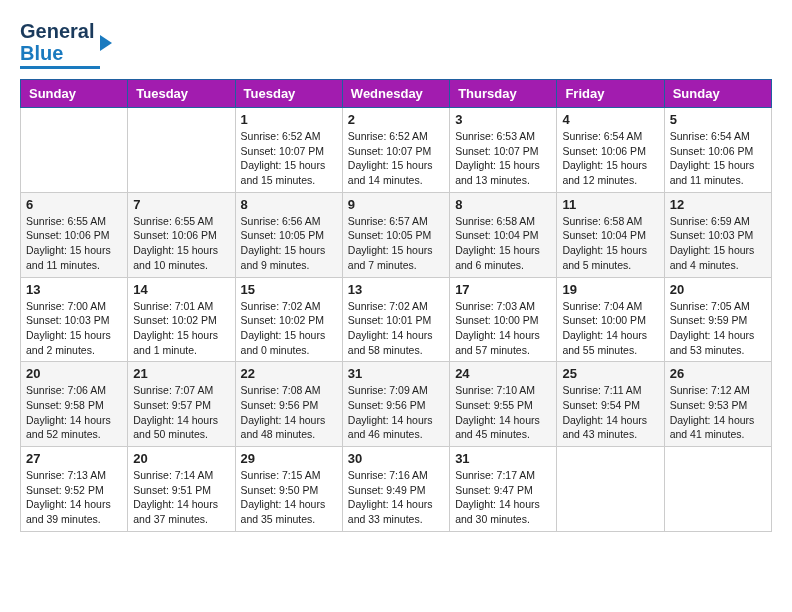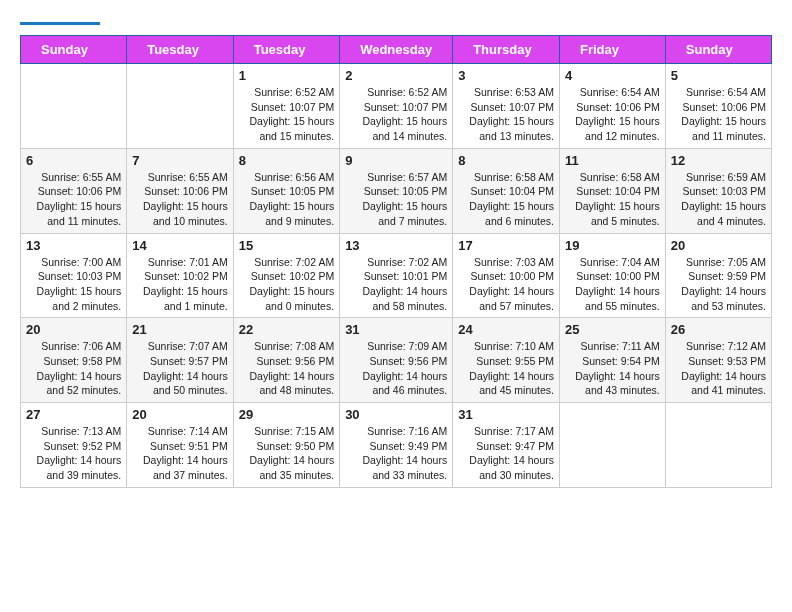--- a/index.html
+++ b/index.html
@@ -32,24 +32,24 @@
     .location {
       font-size: 15px;
       color: #333;
     }
     .calendar {
       width: 100%;
       border-collapse: collapse;
       border: 1px solid #ccc;
     }
     .calendar th {
-      background: #d946ef;
+      background: #a21caf;
       color: #fff;
       font-size: 13px;
-      padding: 6px 20px;
+      padding: 6px 8px;
       text-align: left;
       border: 1px solid #2060a0;
     }
     .calendar td {
       vertical-align: top;
       border: 1px solid #ccc;
       padding: 4px 5px;
       width: calc(100% / 7);
       min-height: 80px;
       font-size: 11px;
@@ -63,31 +63,41 @@
       font-size: 13px;
       font-weight: bold;
       color: #222;
       margin-bottom: 2px;
       display: block;
     }
     .cell-text {
       font-size: 10.5px;
       line-height: 1.4;
       color: #222;
-      text-align: right;
     }
     .empty-cell {
       background: #fafafa;
     }
   </style>
 </head>
 <body>
 
 <div class="header">
   <div class="logo">
+  <div style="display:flex;align-items:center;gap:2px;">
+    <div style="display:flex;flex-direction:column;line-height:1.1;">
+      <span style="font-size:20px;font-weight:bold;color:#1a3a5c;">General</span>
+      <span style="font-size:20px;font-weight:bold;color:#1a7abf;">Blue</span>
+    </div>
+    <div style="display:flex;flex-direction:column;justify-content:flex-start;padding-top:2px;">
+      <svg width="20" height="20" viewBox="0 0 20 20">
+            <polygon points="4,2 16,10 4,18" fill="#1a7abf"></polygon>
+          </svg>
+    </div>
+  </div>
   <div style="width:80px;height:3px;background:#1a7abf;margin-top:2px;"></div>
 </div>
   <div class="title-area">
     <div class="month-year"></div>
     <div class="location"></div>
   </div>
 </div>
 
 <table class="calendar">
   <thead>

